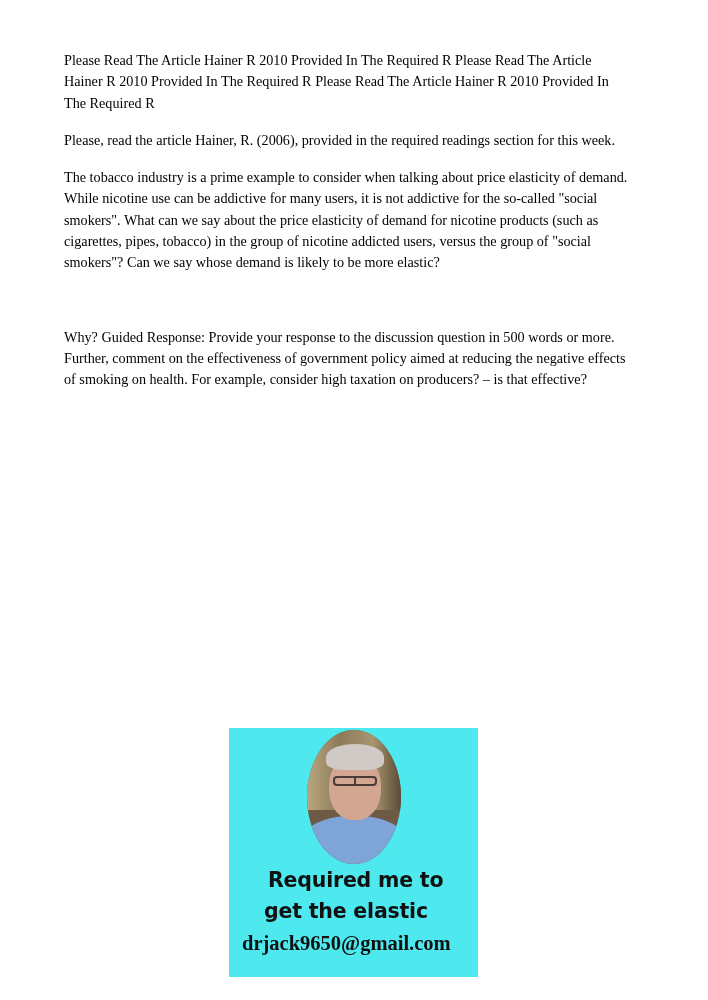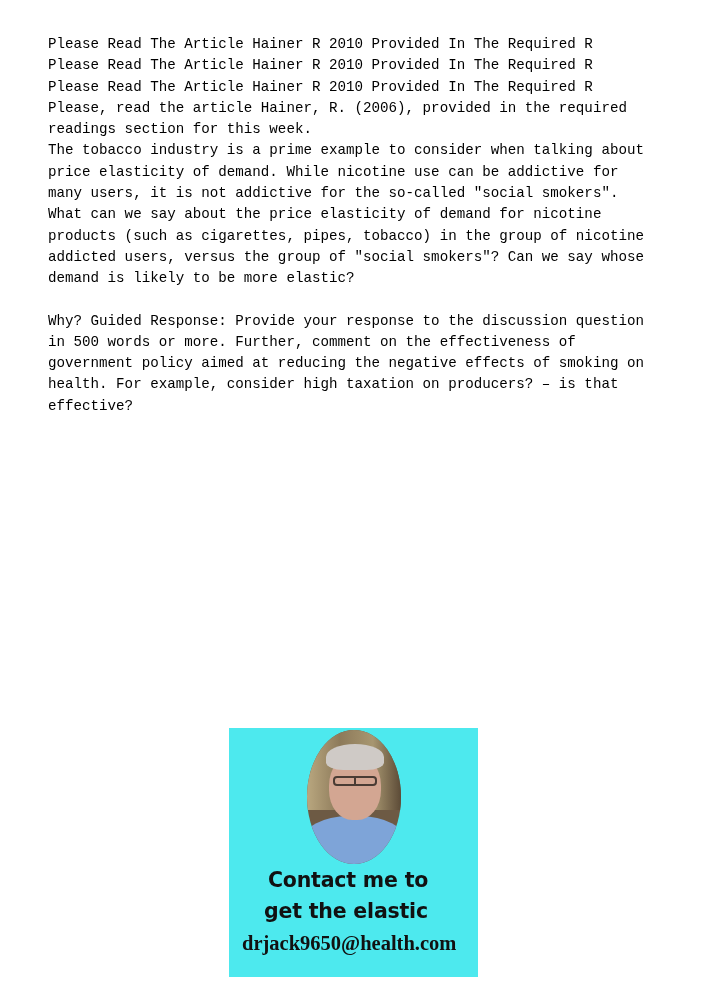--- a/index.html
+++ b/index.html
@@ -5,21 +5,21 @@
     html, body { margin: 0; padding: 0; background: #ffffff; }
     body {
       width: 708px; height: 1000px; position: relative; overflow: hidden;
       font-family: "Liberation Serif", "DejaVu Serif", serif;
       color: #000;
     }
     .page-text {
       position: absolute; left: 48px; top: 34px; width: 600px;
       font-size: 14.2px; line-height: 21.3px;
     }
-    .page-text p { margin: 0; font-family: Liberation Mono, monospace; }
+    .page-text p { margin: 16px; }
     .page-text .gap { height: 21px; }
     .promo {
       position: absolute; left: 229px; top: 728px; width: 249px; height: 249px;
       background: #4de9ee;
     }
     .portrait {
       position: absolute; left: 78px; top: 2px; width: 94px; height: 134px;
       border-radius: 50%; overflow: hidden;
       background: #6d5a44;
     }
@@ -61,16 +61,16 @@
 
 <div class="promo">
   <div class="portrait">
     <div class="bg-light"></div>
     <div class="neck"></div>
     <div class="shirt"></div>
     <div class="face"></div>
     <div class="hair"></div>
     <div class="glasses"></div>
   </div>
-  <div class="promo-line l1">Contact me to</div>
+  <div class="promo-line l1">Required me to</div>
   <div class="promo-line l2">get the elastic</div>
-  <div class="promo-email">drjack9650@health.com</div>
+  <div class="promo-email">drjack9650@gmail.com</div>
 </div>
 
 </body></html>

